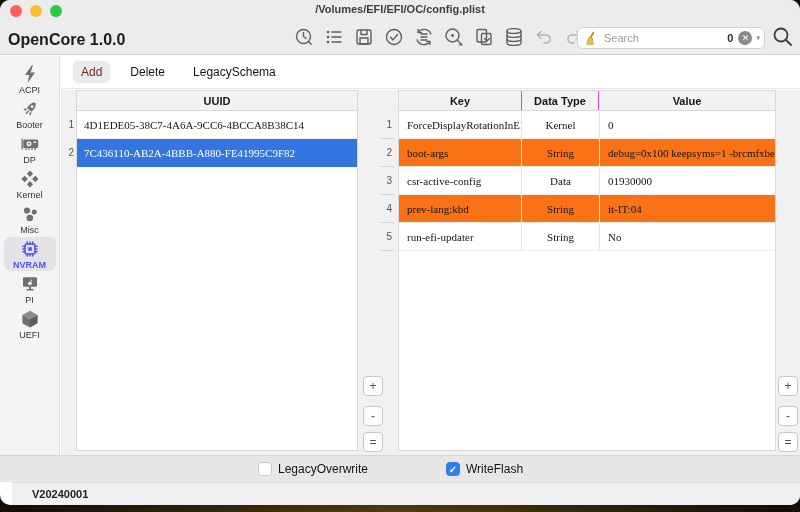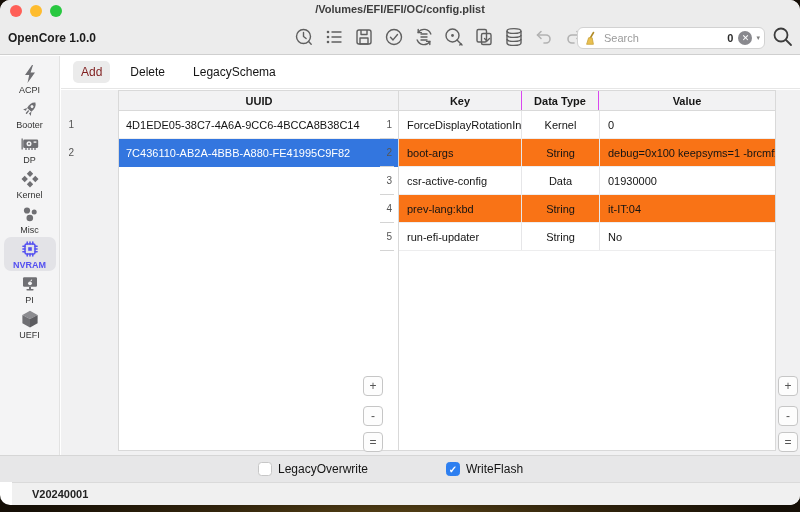--- a/index.html
+++ b/index.html
@@ -12,21 +12,21 @@
     position:absolute; left:0; top:0; width:800px; height:505px;
     background:#ffffff; border-radius:10px; overflow:hidden;
     box-shadow:0 10px 30px rgba(0,0,0,.5);
   }
   
   .chrome { position:absolute; left:0; top:0; width:100%; height:55px; background:#ececec; border-bottom:1px solid #cfcfcf; }
   .traffic { position:absolute; left:10px; top:5px; display:flex; gap:8px; }
   .light { width:12px; height:12px; border-radius:50%; }
   .light.red { background:#ff5f57; } .light.yellow { background:#febc2e; } .light.green { background:#28c840; }
   .window-title { position:absolute; left:0; top:3px; width:100%; text-align:center; font-size:11px; font-weight:700; color:#3d3d3d; }
-  .app-version { position:absolute; left:8px; top:31px; font-size:12px; font-weight:700; color:#1b1b1b; }
+  .app-version { position:absolute; left:8px; top:31px; font-size:16px; font-weight:700; color:#1b1b1b; }
   .tool-icons { position:absolute; left:293px; top:26px; display:flex; gap:8px; }
   .tbtn { width:22px; height:22px; display:flex; align-items:center; justify-content:center; }
   .search-box { position:absolute; left:577px; top:27px; width:188px; height:22px; background:#fff; border:1px solid #d2d2d2; border-radius:6px; display:flex; align-items:center; padding:0 4px 0 6px; }
   .search-placeholder { flex:1; font-size:11px; color:#9b9b9b; margin-left:6px; }
   .search-count { font-size:11px; font-weight:700; color:#2b2b2b; margin-right:5px; }
   .clear-btn { width:14px; height:14px; border-radius:50%; background:#89898e; color:#fff; font-size:9px; line-height:14px; text-align:center; margin-right:4px; }
   .chev { font-size:7px; color:#7f7f7f; }
   .magnifier { position:absolute; left:771px; top:25px; width:24px; height:24px; }
   
   .sidebar { position:absolute; left:0; top:56px; width:60px; height:399px; background:#f4f4f5; border-right:1px solid #e2e2e2; padding-top:6px; }
@@ -36,25 +36,25 @@
   .side-item.active .lbl { color:#5450f0; font-weight:700; }
   
   .tabbar { position:absolute; left:61px; top:56px; right:0; height:33px; background:#fff; border-bottom:1px solid #e6e6e6; display:flex; align-items:center; padding-left:12px; gap:12px; }
   .tab { font-size:12px; color:#141414; padding:4px 8px; border-radius:5px; }
   .tab.active { background:#ebebeb; color:#7f1d1d; }
   
   .content { position:absolute; left:61px; top:90px; right:0; height:365px; background:#f1f1f2; font-size:11px; }
   .gutter-num { position:absolute; width:13px; text-align:right; color:#555; font-size:10px; }
   .gut-cell { position:absolute; width:14px; height:28px; display:flex; align-items:center; justify-content:flex-end; color:#555; font-size:10px; border-bottom:1px solid #d4d4d4; padding-right:2px; }
   .panel { position:absolute; background:#fff; border:1px solid #d9d9d9; }
-  .panel-left  { left:15px;  top:0; width:282px; height:361px;margin-left:42px; }
+  .panel-left  { left:15px;  top:0; width:282px; height:361px; }
   .panel-right { left:337px; top:0; width:378px; height:361px; }
   .thead { display:flex; height:20px; background:#f2f2f3; border-bottom:1px solid #d9d9d9; font-weight:700; color:#161616; }
   .thead > div { display:flex; align-items:center; justify-content:center; }
-  .trow { display:flex; height:28px; align-items:center; border-bottom:1px solid #ededee; background:#fff; }
+  .trow { display:flex; height:28px; align-items:center; border-bottom:1px solid #ededee; background:#fff;font-family:Liberation Serif, serif; }
   .trow.alt { background:#f97316; }
   .trow.selected { background:#3376df; border-bottom-color:#3376df; }
   .trow.selected .cell { color:#fff; }
   .cell { color:#141414; white-space:nowrap; overflow:hidden; }
   .cell.uuid { padding-left:7px; }
   .col-key   { width:122px; } .col-type { width:77px; } .col-val { flex:1; }
   .cell.key  { width:122px; padding-left:8px; }
   .cell.type { width:77px; text-align:center; }
   .cell.val  { flex:1; padding-left:8px; }
   .vline { border-left:1px solid #e6e6e8; align-self:stretch; }

